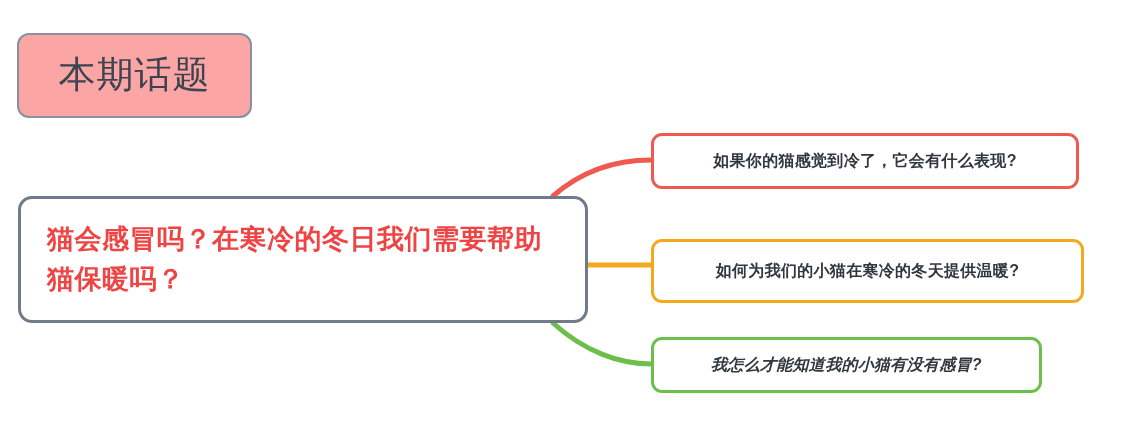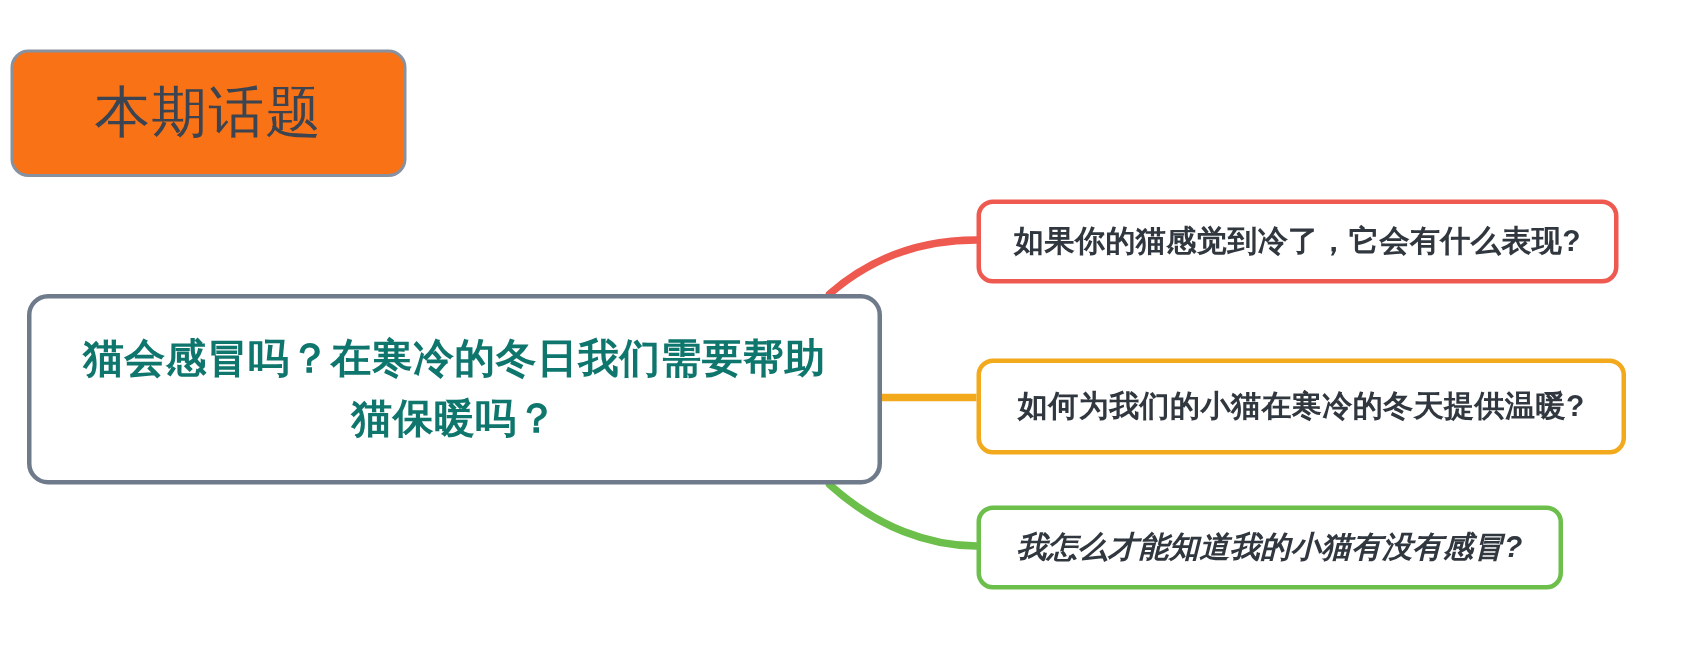--- a/index.html
+++ b/index.html
@@ -40,27 +40,27 @@
     box-sizing: border-box;
     background: #ffffff;
     display: flex;
     align-items: center;
     justify-content: center;
     z-index: 2;
   }
 
   
   .header-box {
-    left: 7px;
+    left: 17px;
     top: 33px;
-    width: 264px;
+    width: 235px;
     height: 85px;
     border: 2px solid #8791a0;
     border-radius: 12px;
-    background: #f97316;
+    background: #fca5a5;
   }
   .header-box .node-text {
     font-size: 37px;
     font-weight: 400;
     color: #3b4450;
     letter-spacing: 1px;
     line-height: 1.1;
     white-space: nowrap;
   }
 
@@ -70,35 +70,34 @@
     top: 196px;
     width: 570px;
     height: 127px;
     border: 3px solid #6f7b8b;
     border-radius: 14px;
     padding: 6px 26px;
   }
   .root-box .node-text {
     font-size: 27px;
     font-weight: 700;
-    color: #0f766e;
+    color: #ef4444;
     line-height: 1.45;
-    text-align: center;
     letter-spacing: 0.5px;
   }
 
   
   .branch-box {
     border-width: 3px;
     border-style: solid;
     border-radius: 11px;
     padding: 4px 18px;
   }
   .branch-box .node-text {
-    font-size: 20px;
+    font-size: 16px;
     font-weight: 700;
     color: #31373f;
     line-height: 1.35;
     text-align: left;
     letter-spacing: 0.3px;
     white-space: nowrap;
   }
 
   .branch-1 {
     left: 651px;

